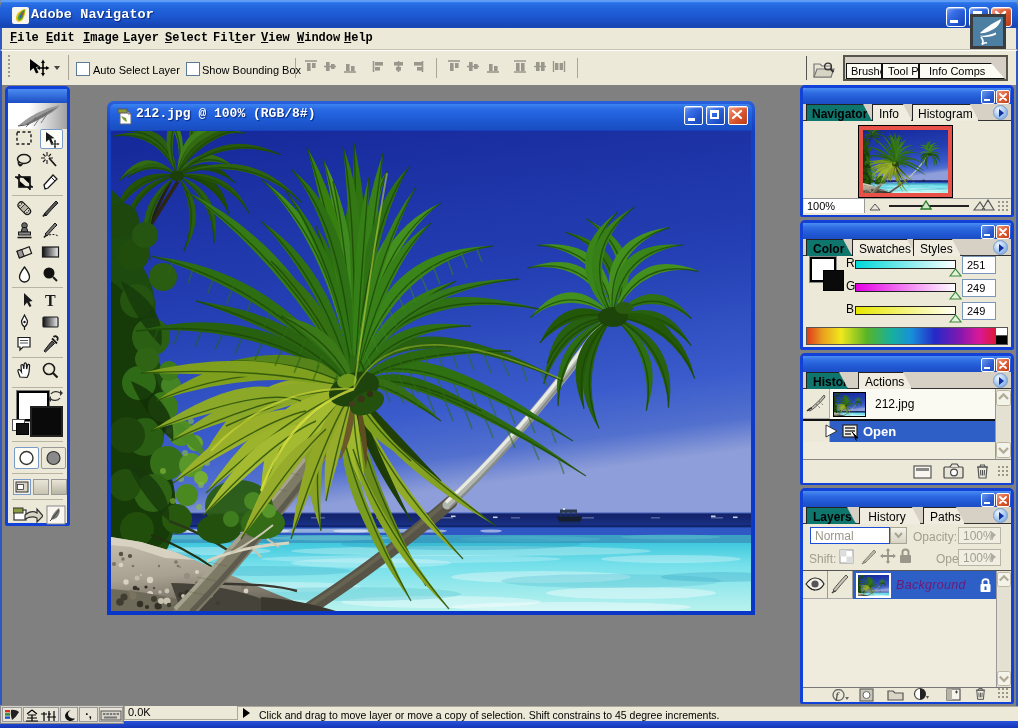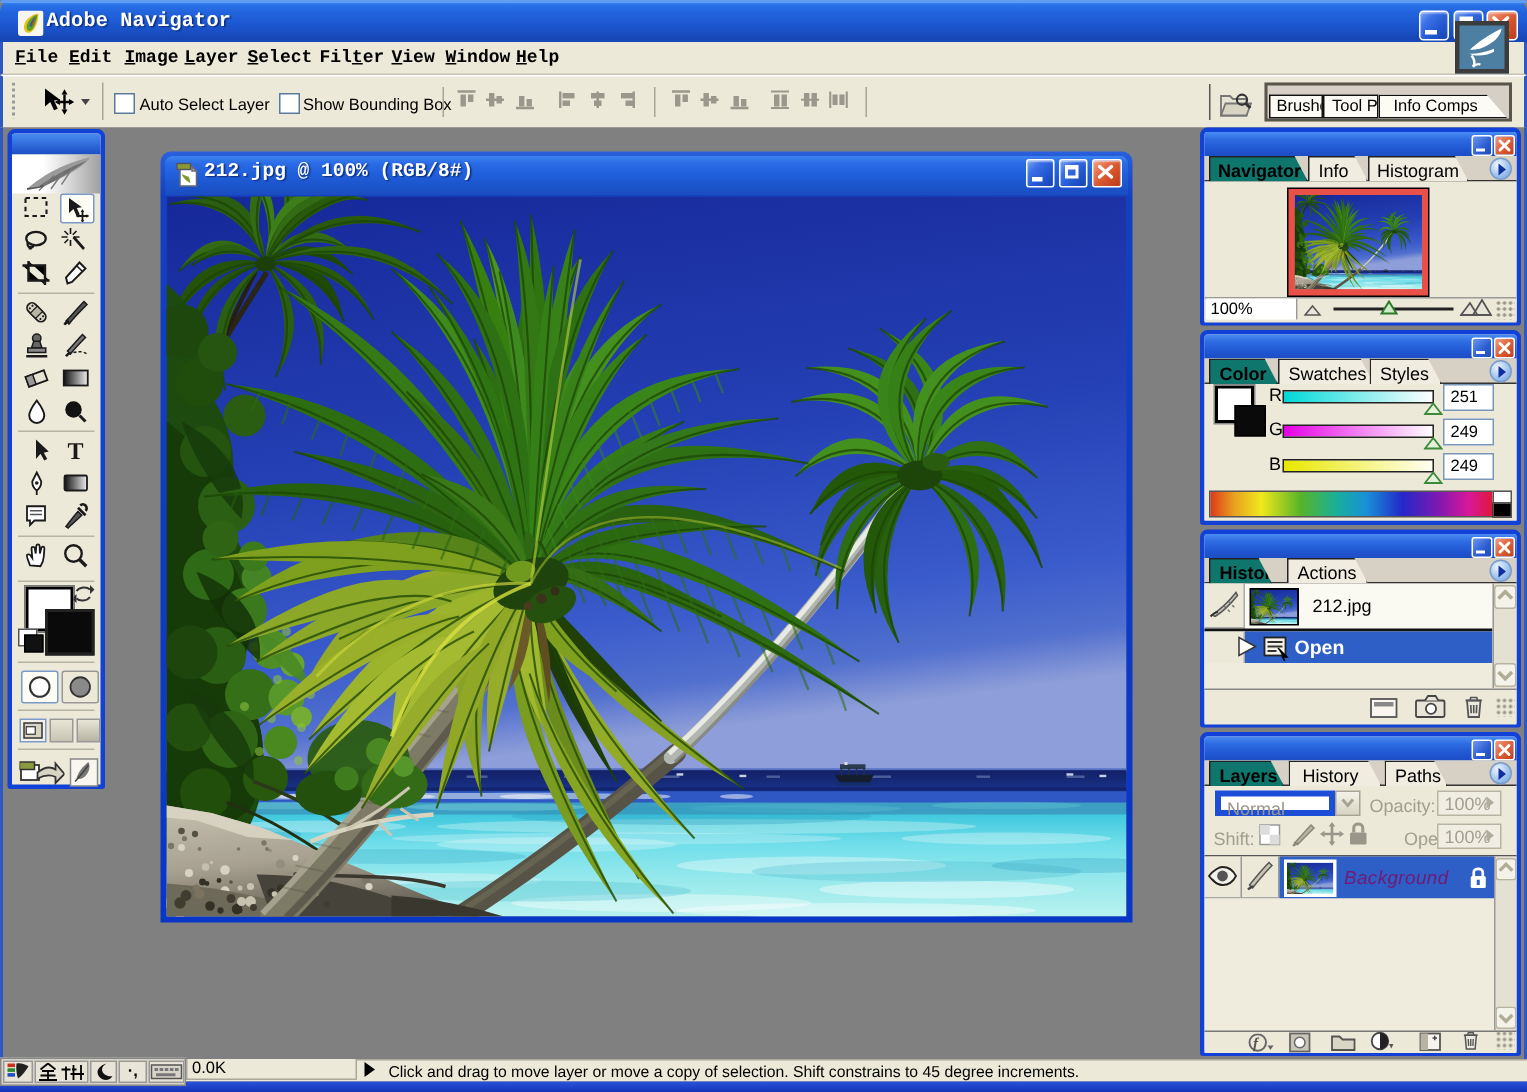--- a/index.html
+++ b/index.html
@@ -1025,21 +1025,21 @@
         <svg width="12" height="12" viewBox="0 0 12 12" style="display:block">
           <path d="M3,3 L9,9 M9,3 L3,9" stroke="#fff" stroke-width="1.9" stroke-linecap="round"></path>
         </svg>
       </div>
  <div class="ptabs" style="top:16px"></div>
  <div class="tab on" style="left:3px;width:50px">Layers</div>
       <div class="tab" style="left:56px;width:62px">History</div>
       <div class="tab" style="left:120px;width:42px">Paths</div>
       <div class="parrow" style="left:190px;top:17px"></div>
  <div class="abs" style="left:0px;top:33px;width:208px;height:47px;background:#ece9d8"></div>
- <div class="abs" style="left:7px;top:36px;width:80px;height:17px;background:#fff;border:4px solid #1d4ed8;font:12px 'Liberation Sans';color:#9a968a;padding:1px 0 0 4px;box-sizing:border-box">Normal</div>
+ <div class="abs" style="left:7px;top:36px;width:80px;height:17px;background:#fff;border:1px solid #1d4ed8;font:12px 'Liberation Sans';color:#9a968a;padding:1px 0 0 4px;box-sizing:border-box">Normal</div>
  <div class="abs" style="left:87px;top:36px;width:17px;height:17px;background:linear-gradient(180deg,#f4f2e8,#d8d4c4);border:1px solid #a8a494;box-sizing:border-box"><svg width="15" height="15" viewBox="0 0 15 15">
           <path d="M4,5 L7.5,9 L11,5" fill="none" stroke="#a8a494" stroke-width="2"></path>
         </svg></div>
  <div class="abs" style="left:110px;top:39px;font:12px 'Liberation Sans';color:#a29e90">Opacity:</div>
  <div class="abs" style="left:155px;top:36px;width:43px;height:17px;background:#f0eee2;border:1px solid #b8b4a4;font:12px 'Liberation Sans';color:#a29e90;padding:1px 0 0 4px;box-sizing:border-box">100%</div>
  <div class="abs" style="left:188px;top:40px;width:0;height:0;border-left:5px solid #b0ac9c;border-top:4px solid transparent;border-bottom:4px solid transparent"></div>
  <div class="abs" style="left:6px;top:61px;font:12px 'Liberation Sans';color:#a29e90">Shift:</div>
  <svg class="abs" style="left:36px;top:58px" width="15" height="15" viewBox="0 0 15 15">
         <rect x="1" y="1" width="13" height="13" fill="#fff" stroke="#999"></rect>
         <rect x="1" y="1" width="6.5" height="6.5" fill="#ddd"></rect>

